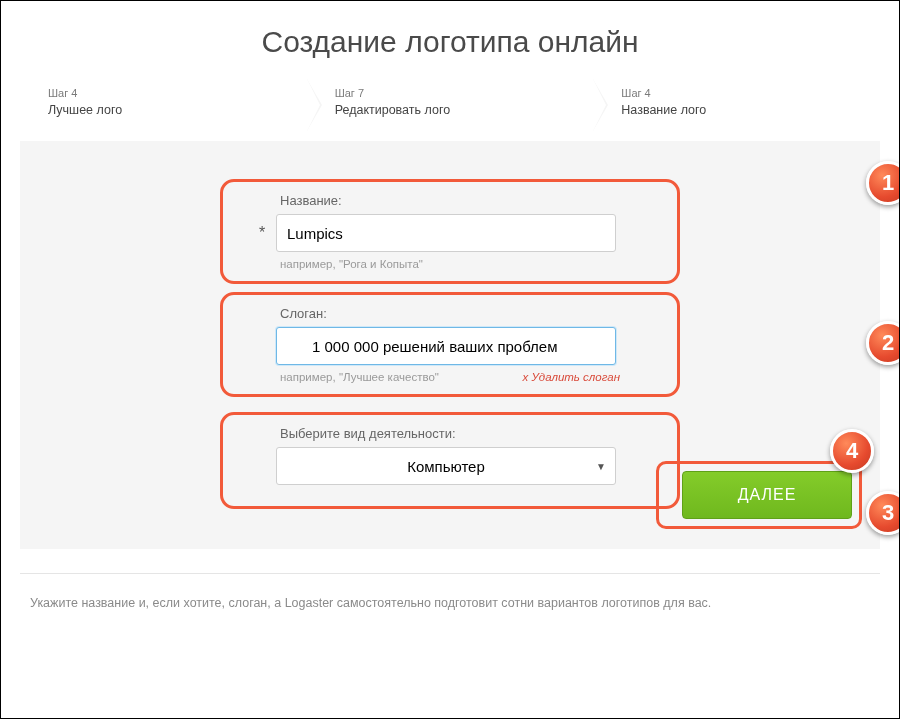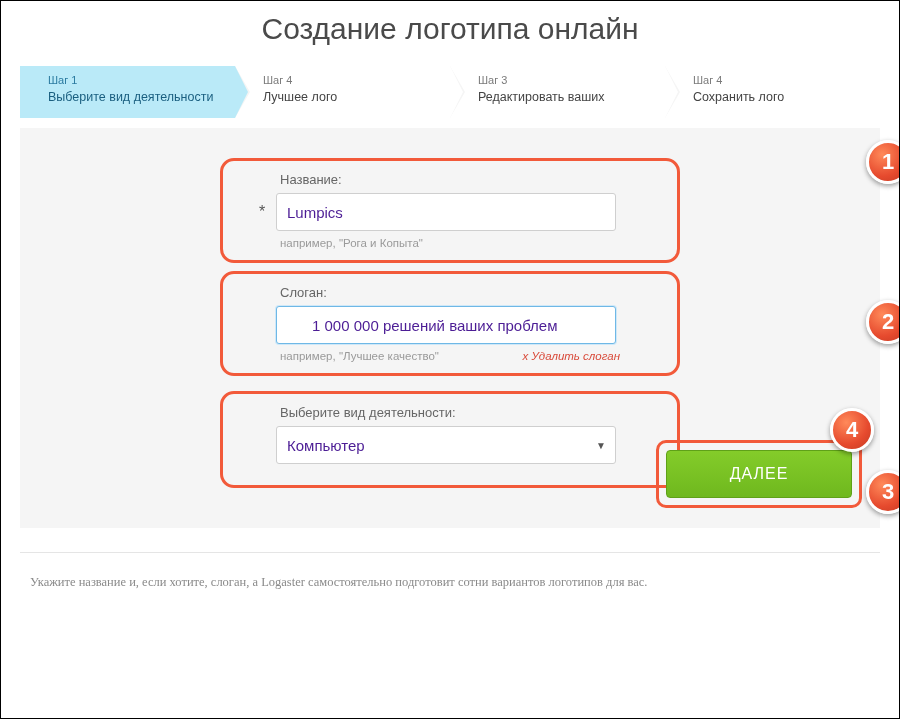--- a/index.html
+++ b/index.html
@@ -10,21 +10,21 @@
     height: 719px;
     position: relative;
     overflow: hidden;
     border: 1px solid #000;
   }
   .page-title {
     text-align: center;
     font-size: 30px;
     font-weight: 300;
     color: #4a4a4a;
-    padding: 11px 0 20px 0;
+    padding: 24px 0 20px 0;
   }
   
   .stepper {
     display: flex;
     width: 860px;
     margin: 0 auto;
     height: 52px;
   }
   .step {
     flex: 1;
@@ -75,38 +75,39 @@
     position: relative;
   }
   .form-area {
     width: 460px;
     margin: 0 auto;
     position: relative;
   }
   .group {
     position: relative;
     padding: 14px 28px 14px 28px;
+    margin-top: 8px;
   }
   .group .label {
     font-size: 13px;
     color: #666;
     margin-bottom: 6px;
     margin-left: 32px;
   }
   .input-row { display:flex; align-items:center; }
   .req-star { width: 28px; text-align:center; color:#555; font-size:16px; }
   .text-input, .select {
     width: 340px;
     height: 38px;
     border: 1px solid #cfcfcf;
     border-radius: 3px;
     background: #fff;
     padding: 0 10px;
     font-size: 15px;
-    color: #4c1d95;
+    color: #000000;
     outline: none;
   }
   .text-input.focused { border:1px solid #6fb8e6; box-shadow:0 0 0 1px #cfe8f8;padding-left:35px; }
   .hint {
     font-size: 11.5px;
     color: #9a9a9a;
     margin-left: 32px;
     margin-top: 6px;
   }
   .del-slogan {
@@ -116,20 +117,21 @@
     right: 60px;
     bottom: 14px;
     cursor: pointer;
     font-style: italic;
   }
   .select {
     appearance: none;
     -webkit-appearance: none;
     background: #fff;
     position: relative;
+    text-align: center;
   }
   .select-wrap { position: relative; display:inline-block;}
   .select-caret {
     position:absolute; right:10px; top:50%; transform:translateY(-50%);
     font-size:10px; color:#555; pointer-events:none;
   }
   
   .hl {
     position: absolute;
     border: 3px solid #f25a3a;
@@ -147,21 +149,21 @@
     font-weight: bold;
     font-size: 22px;
     display:flex; align-items:center; justify-content:center;
     z-index: 20;
   }
   
   .btn-next {
     position: absolute;
     right: 28px;
     bottom: 30px;
-    width: 186px;
+    width: 170px;
     height: 48px;
     background: linear-gradient(#84cc2a,#6fb81e);
     border: 1px solid #5fa118;
     border-radius: 4px;
     color: #fff;
     font-size: 16px;
     letter-spacing: 1px;
     cursor: pointer;
   }
   .hl-btn {
@@ -174,45 +176,40 @@
     height: 68px;
     pointer-events:none;
   }
   .footer-hint {
     width: 860px;
     margin: 24px auto 0 auto;
     padding: 22px 10px;
     border-top: 1px solid #e5e5e5;
     font-size: 12.5px;
     color: #8a8a8a;
-    font-family: Liberation Serif, serif;
   }
 </style>
 </head>
 <body>
 
 <h1 class="page-title">Создание логотипа онлайн</h1>
 
 <div class="stepper-wrap">
   <div class="stepper">
-    <div class="step active">
-      <span class="step-num">Шаг 1</span>
-      <span class="step-label">Выберите вид деятельности</span>
-    </div>
     <div class="step">
       <span class="step-num">Шаг 4</span>
       <span class="step-label">Лучшее лого</span>
     </div>
     <div class="step">
-      <span class="step-num">Шаг 3</span>
-      <span class="step-label">Редактировать ваших</span>
+      <span class="step-num">Шаг 7</span>
+      <span class="step-label">Редактировать лого</span>
     </div>
     <div class="step">
       <span class="step-num">Шаг 4</span>
-      <span class="step-label">Сохранить лого</span>
+      <span class="step-label">Название лого</span>
     </div>
   </div>
 </div>
 
 <div class="panel">
   <div class="form-area">
 
     <div class="group">
       <div class="label">Название:</div>
       <div class="input-row">

